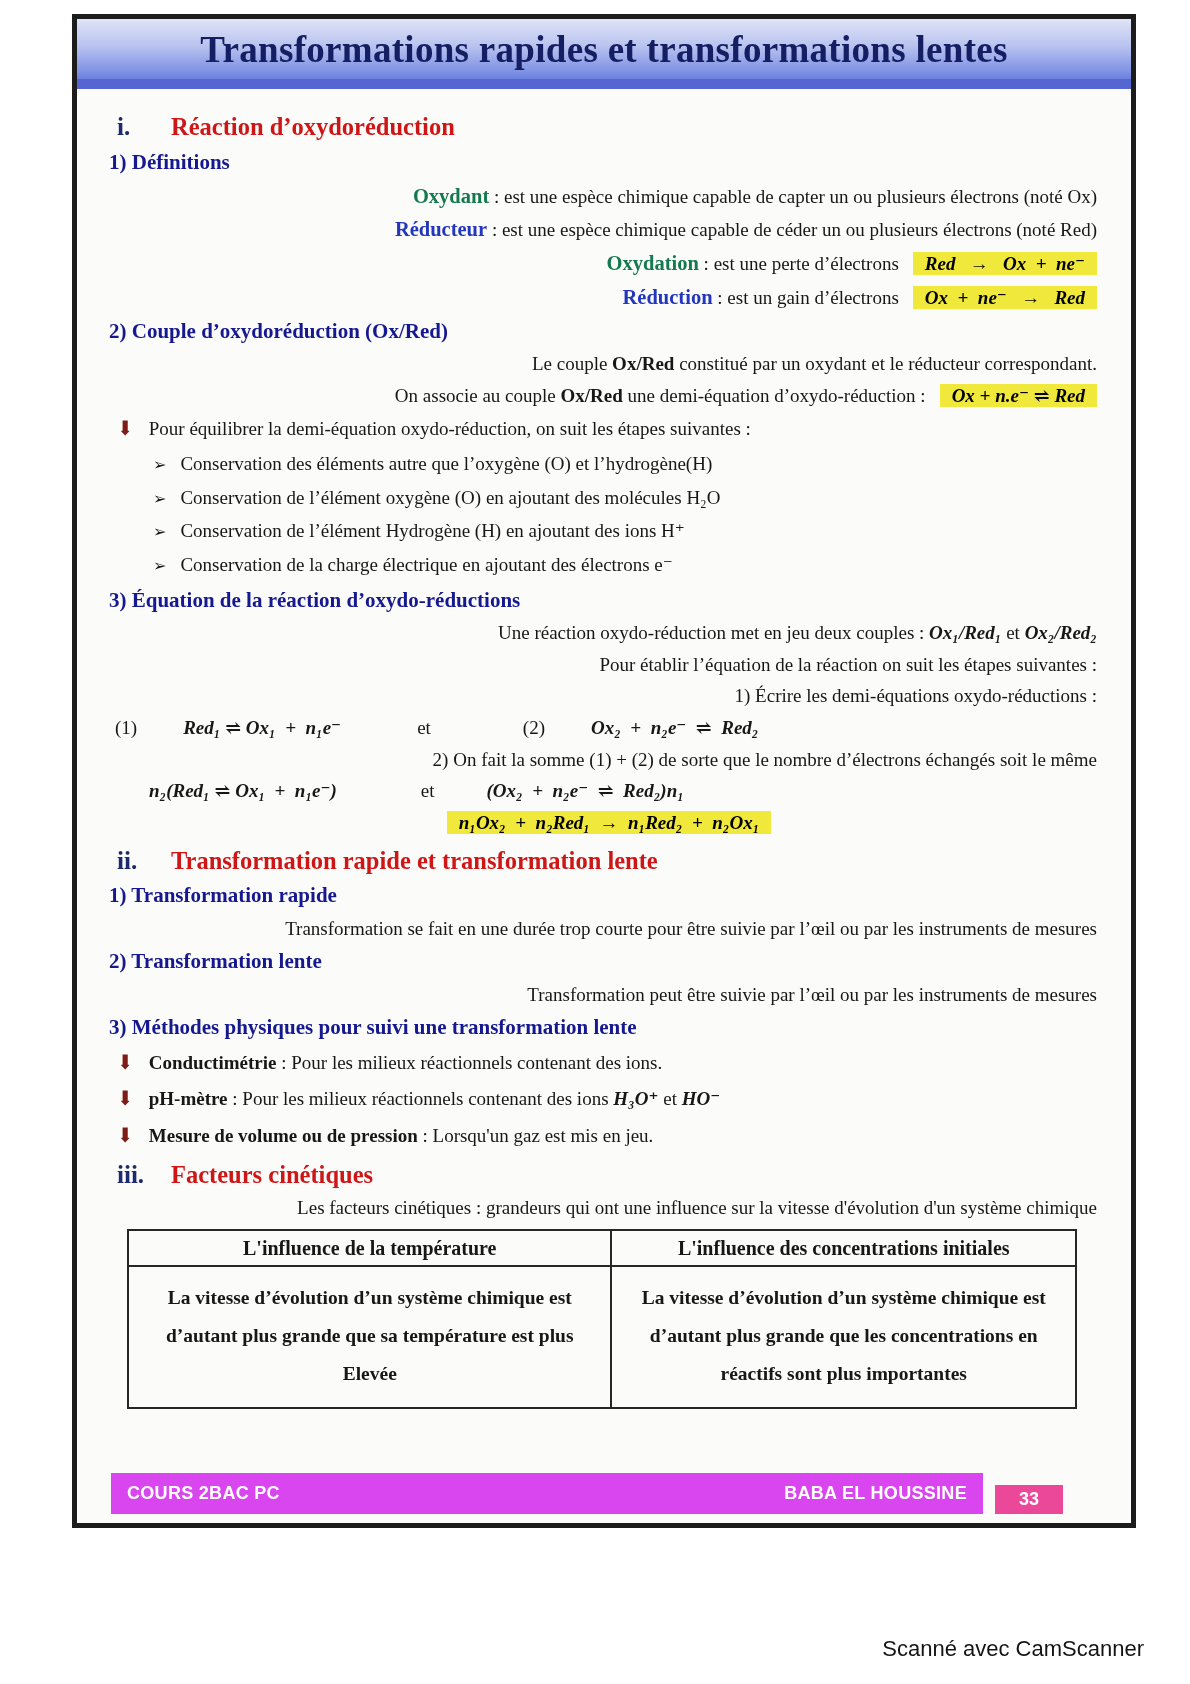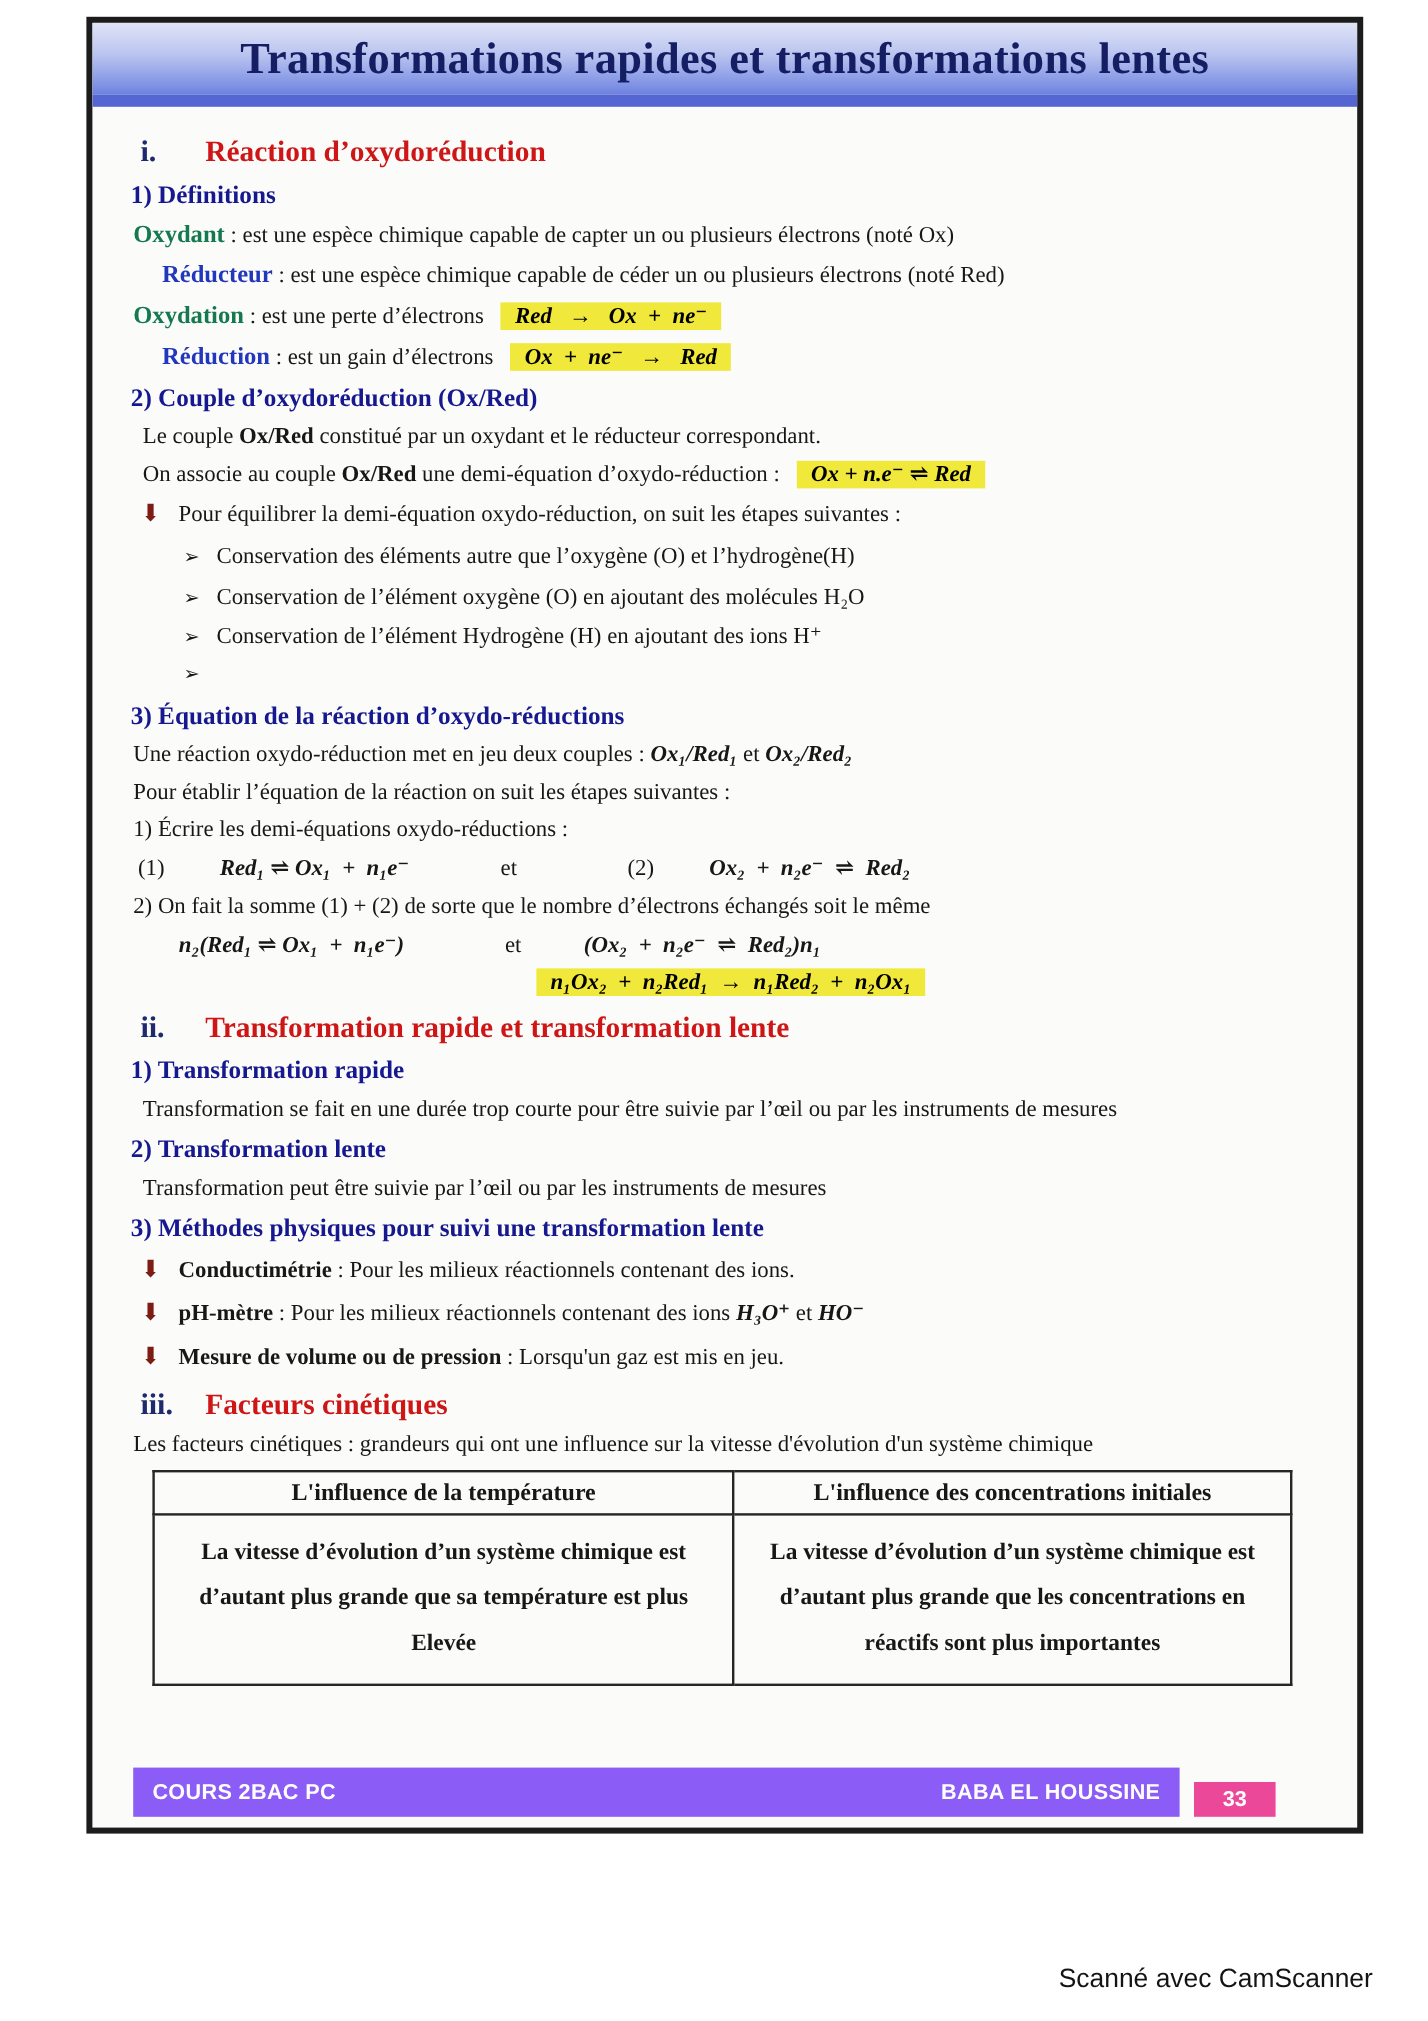--- a/index.html
+++ b/index.html
@@ -19,21 +19,21 @@
   }
   .banner-title { font-size:37px; font-weight:700; color:#151e62; letter-spacing:.3px; }
   .content { padding:14px 34px 0 30px; font-size:19px; line-height:1.3; }
 
   .sec-head { display:flex; align-items:baseline; margin:8px 0 5px 10px; font-weight:700; }
   .sec-num { color:#1d2a6e; font-size:25px; width:54px; flex:0 0 auto; }
   .sec-title { color:#cf1616; font-size:24.5px; }
 
   .subhead { color:#15188f; font-size:21px; font-weight:700; margin:3px 0 7px 2px; }
 
-  .line { margin:0 0 7px 4px; }
+  .line { margin:0 0 7px 4px;text-align:right; }
   .indent { margin-left:12px; }
   .term { font-size:20.5px; font-weight:700; }
   .green { color:#14794f; }
   .blue  { color:#2337bd;margin-left:24px; }
   .bold  { font-weight:700; }
   .mathb { font-weight:700; font-style:italic; }
 
   .hl {
     background:#f0e83a; color:#000000;
     font-weight:700; font-style:italic;
@@ -64,21 +64,21 @@
     padding:12px 28px 14px; line-height:1.95; text-align:center; vertical-align:top;
   }
   .c1 { width:51%; } .c2 { width:49%; }
 
   .footer {
     position:absolute; left:34px; right:68px; bottom:9px;
     display:flex; gap:12px; align-items:stretch;
     font-family:"Liberation Sans","DejaVu Sans",sans-serif;
   }
   .footer-bar {
-    flex:1; background:#8b5cf6; color:#ffffff;
+    flex:1; background:#d946ef; color:#ffffff;
     display:flex; justify-content:space-between; align-items:center;
     padding:4px 16px; font-size:18px; font-weight:700; letter-spacing:.3px;
   }
   .page-box {
     background:#ec4899; color:#ffffff; display:flex; align-items:center;
     padding:4px 24px; font-size:18px; font-weight:700;margin-top:12px;
   }
   .scan-note {
     position:absolute; right:46px; top:1636px;
     font-family:"Liberation Sans","DejaVu Sans",sans-serif;
@@ -129,20 +129,21 @@
     <div class="chevron-item">
       <span class="chev">➢</span>
       <span>Conservation de l’élément oxygène (O) en ajoutant des molécules H₂O</span>
     </div>
     <div class="chevron-item">
       <span class="chev">➢</span>
       <span>Conservation de l’élément Hydrogène (H) en ajoutant des ions H⁺</span>
     </div>
     <div class="chevron-item">
       <span class="chev">➢</span>
+      <span>Conservation de la charge électrique en ajoutant des électrons e⁻</span>
     </div>
 
     <div class="subhead">3) Équation de la réaction d’oxydo-réductions</div>
 
     <p class="line"><span>Une réaction oxydo-réduction met en jeu deux couples : </span><span class="mathb">Ox₁/Red₁</span><span> et </span><span class="mathb">Ox₂/Red₂</span></p>
 
     <p class="line">Pour établir l’équation de la réaction on suit les étapes suivantes :</p>
     <p class="line">1) Écrire les demi-équations oxydo-réductions :</p>
 
     <div class="eq-row">

